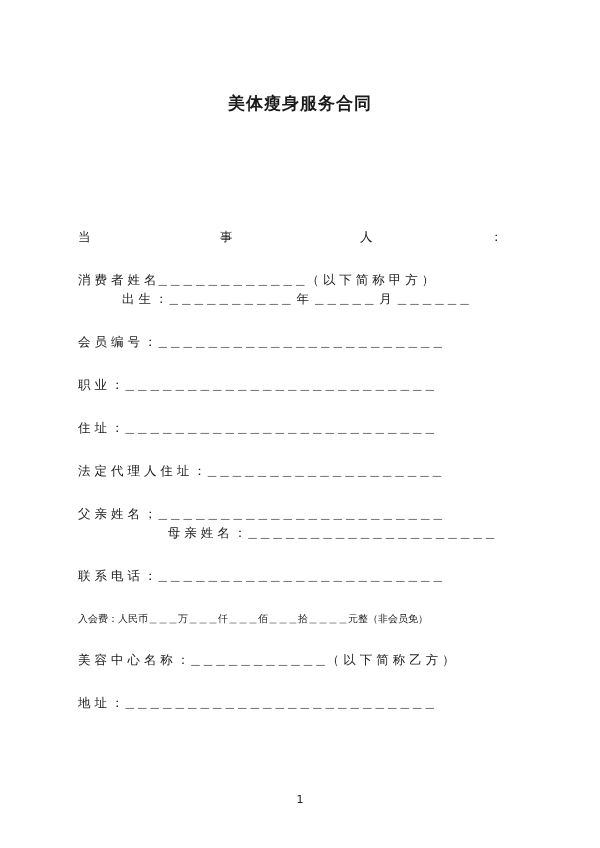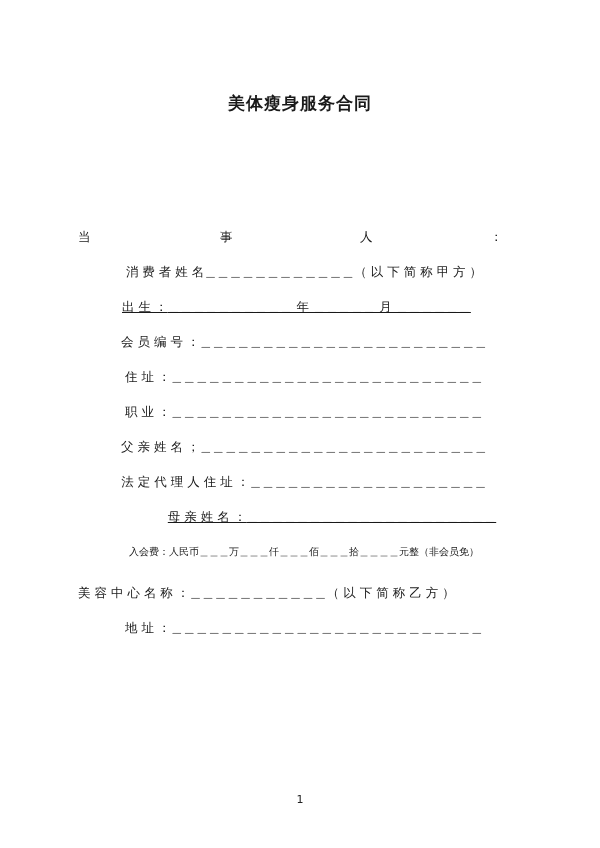--- a/index.html
+++ b/index.html
@@ -39,22 +39,22 @@
     top: 228px;
     left: 78px;
     width: 452px;
   }
   .line {
     font-size: 12.5px;
     line-height: 17px;
     white-space: nowrap;
     margin: 0;
   }
-  .sp-lg { margin-top: 18px; text-align: center; }
-  .sp-sm { margin-top: 18px; text-decoration: underline; }
+  .sp-lg { margin-top: 26px; }
+  .sp-sm { margin-top: 2px; }
   .sp-xl { margin-top: 24px; }
   .indent-1 { padding-left: 44px; }
   .indent-2 { padding-left: 56px; text-align: center; }
   .party-row {
     font-size: 12.5px;
     line-height: 17px;
     display: flex;
     white-space: nowrap;
   }
   .party-row .c1 { width: 142px; }
@@ -101,40 +101,43 @@
 
     <div class="line sp-sm indent-1">
       <span>出 生 ：</span><span class="dash">＿＿＿＿＿＿＿＿＿＿ 年 ＿＿＿＿＿ 月 ＿＿＿＿＿＿</span>
     </div>
 
     <div class="line sp-lg">
       <span>会 员 编 号 ：</span><span class="dash">＿＿＿＿＿＿＿＿＿＿＿＿＿＿＿＿＿＿＿＿＿＿＿</span>
     </div>
 
     <div class="line sp-lg">
+      <span>职 业 ：</span><span class="dash">＿＿＿＿＿＿＿＿＿＿＿＿＿＿＿＿＿＿＿＿＿＿＿＿＿</span>
+    </div>
+
+    <div class="line sp-lg">
       <span>住 址 ：</span><span class="dash">＿＿＿＿＿＿＿＿＿＿＿＿＿＿＿＿＿＿＿＿＿＿＿＿＿</span>
     </div>
 
     <div class="line sp-lg">
-      <span>职 业 ：</span><span class="dash">＿＿＿＿＿＿＿＿＿＿＿＿＿＿＿＿＿＿＿＿＿＿＿＿＿</span>
+      <span>法 定 代 理 人 住 址 ：</span><span class="dash">＿＿＿＿＿＿＿＿＿＿＿＿＿＿＿＿＿＿＿</span>
     </div>
 
     <div class="line sp-lg">
       <span>父 亲 姓 名 ；</span><span class="dash">＿＿＿＿＿＿＿＿＿＿＿＿＿＿＿＿＿＿＿＿＿＿＿</span>
-    </div>
-
-    <div class="line sp-lg">
-      <span>法 定 代 理 人 住 址 ：</span><span class="dash">＿＿＿＿＿＿＿＿＿＿＿＿＿＿＿＿＿＿＿</span>
     </div>
 
     <div class="line sp-sm indent-2">
       <span>母 亲 姓 名 ：</span><span class="dash">＿＿＿＿＿＿＿＿＿＿＿＿＿＿＿＿＿＿＿＿</span>
     </div>
 
 
+    <div class="line sp-lg">
+      <span>联 系 电 话 ：</span><span class="dash">＿＿＿＿＿＿＿＿＿＿＿＿＿＿＿＿＿＿＿＿＿＿＿</span>
+    </div>
 
     <div class="fee-line sp-lg">入会费：人民币＿＿＿万＿＿＿仟＿＿＿佰＿＿＿拾＿＿＿＿元整（非会员免）</div>
 
     <div class="line sp-xl">
       <span>美 容 中 心 名 称 ：</span><span class="dash">＿＿＿＿＿＿＿＿＿＿＿</span><span>（ 以 下 简 称 乙 方 ）</span>
     </div>
 
     <div class="line sp-lg">
       <span>地 址 ：</span><span class="dash">＿＿＿＿＿＿＿＿＿＿＿＿＿＿＿＿＿＿＿＿＿＿＿＿＿</span>
     </div>

